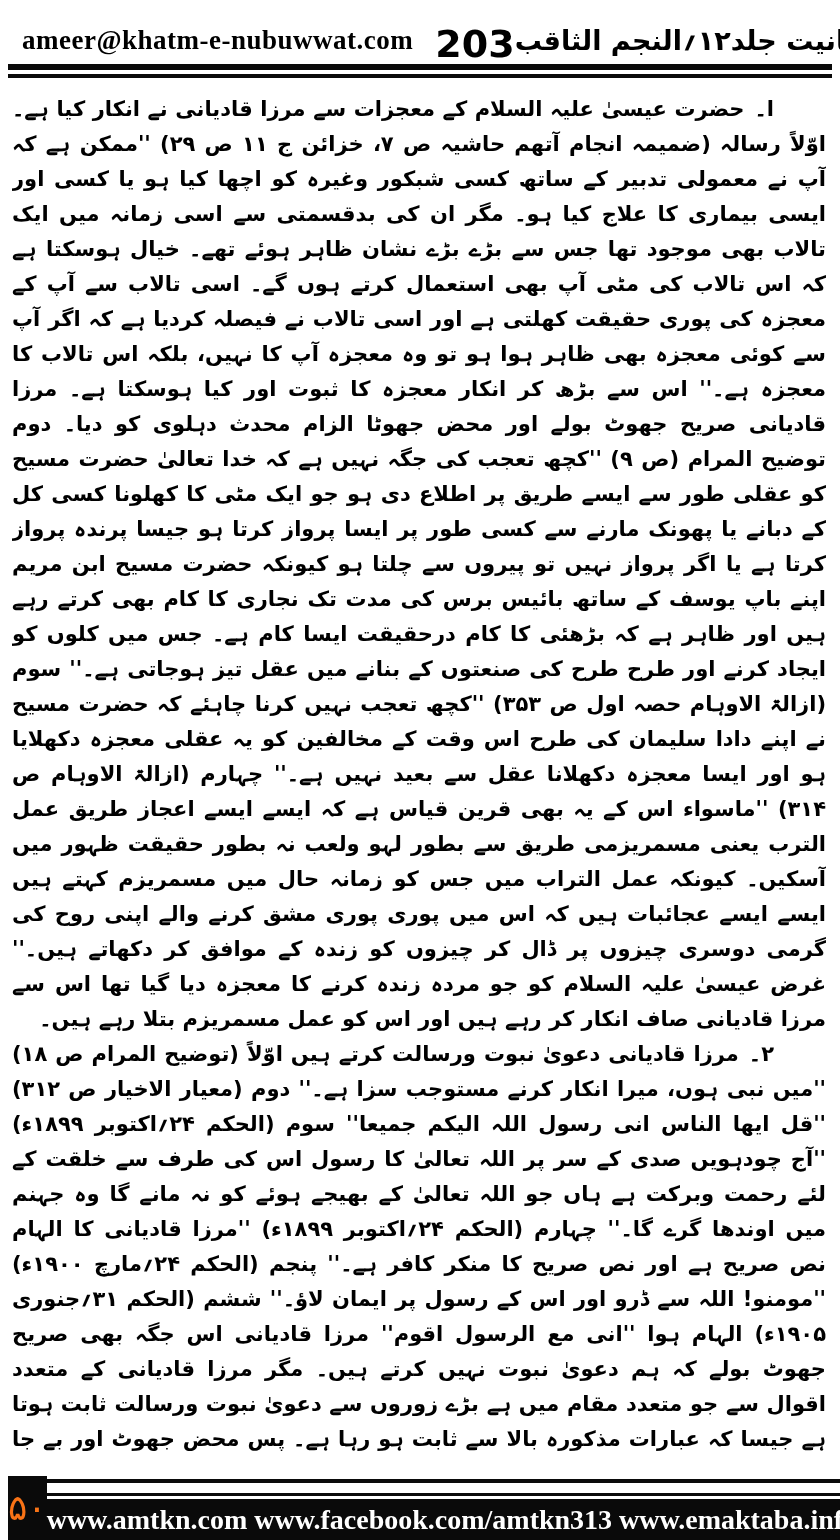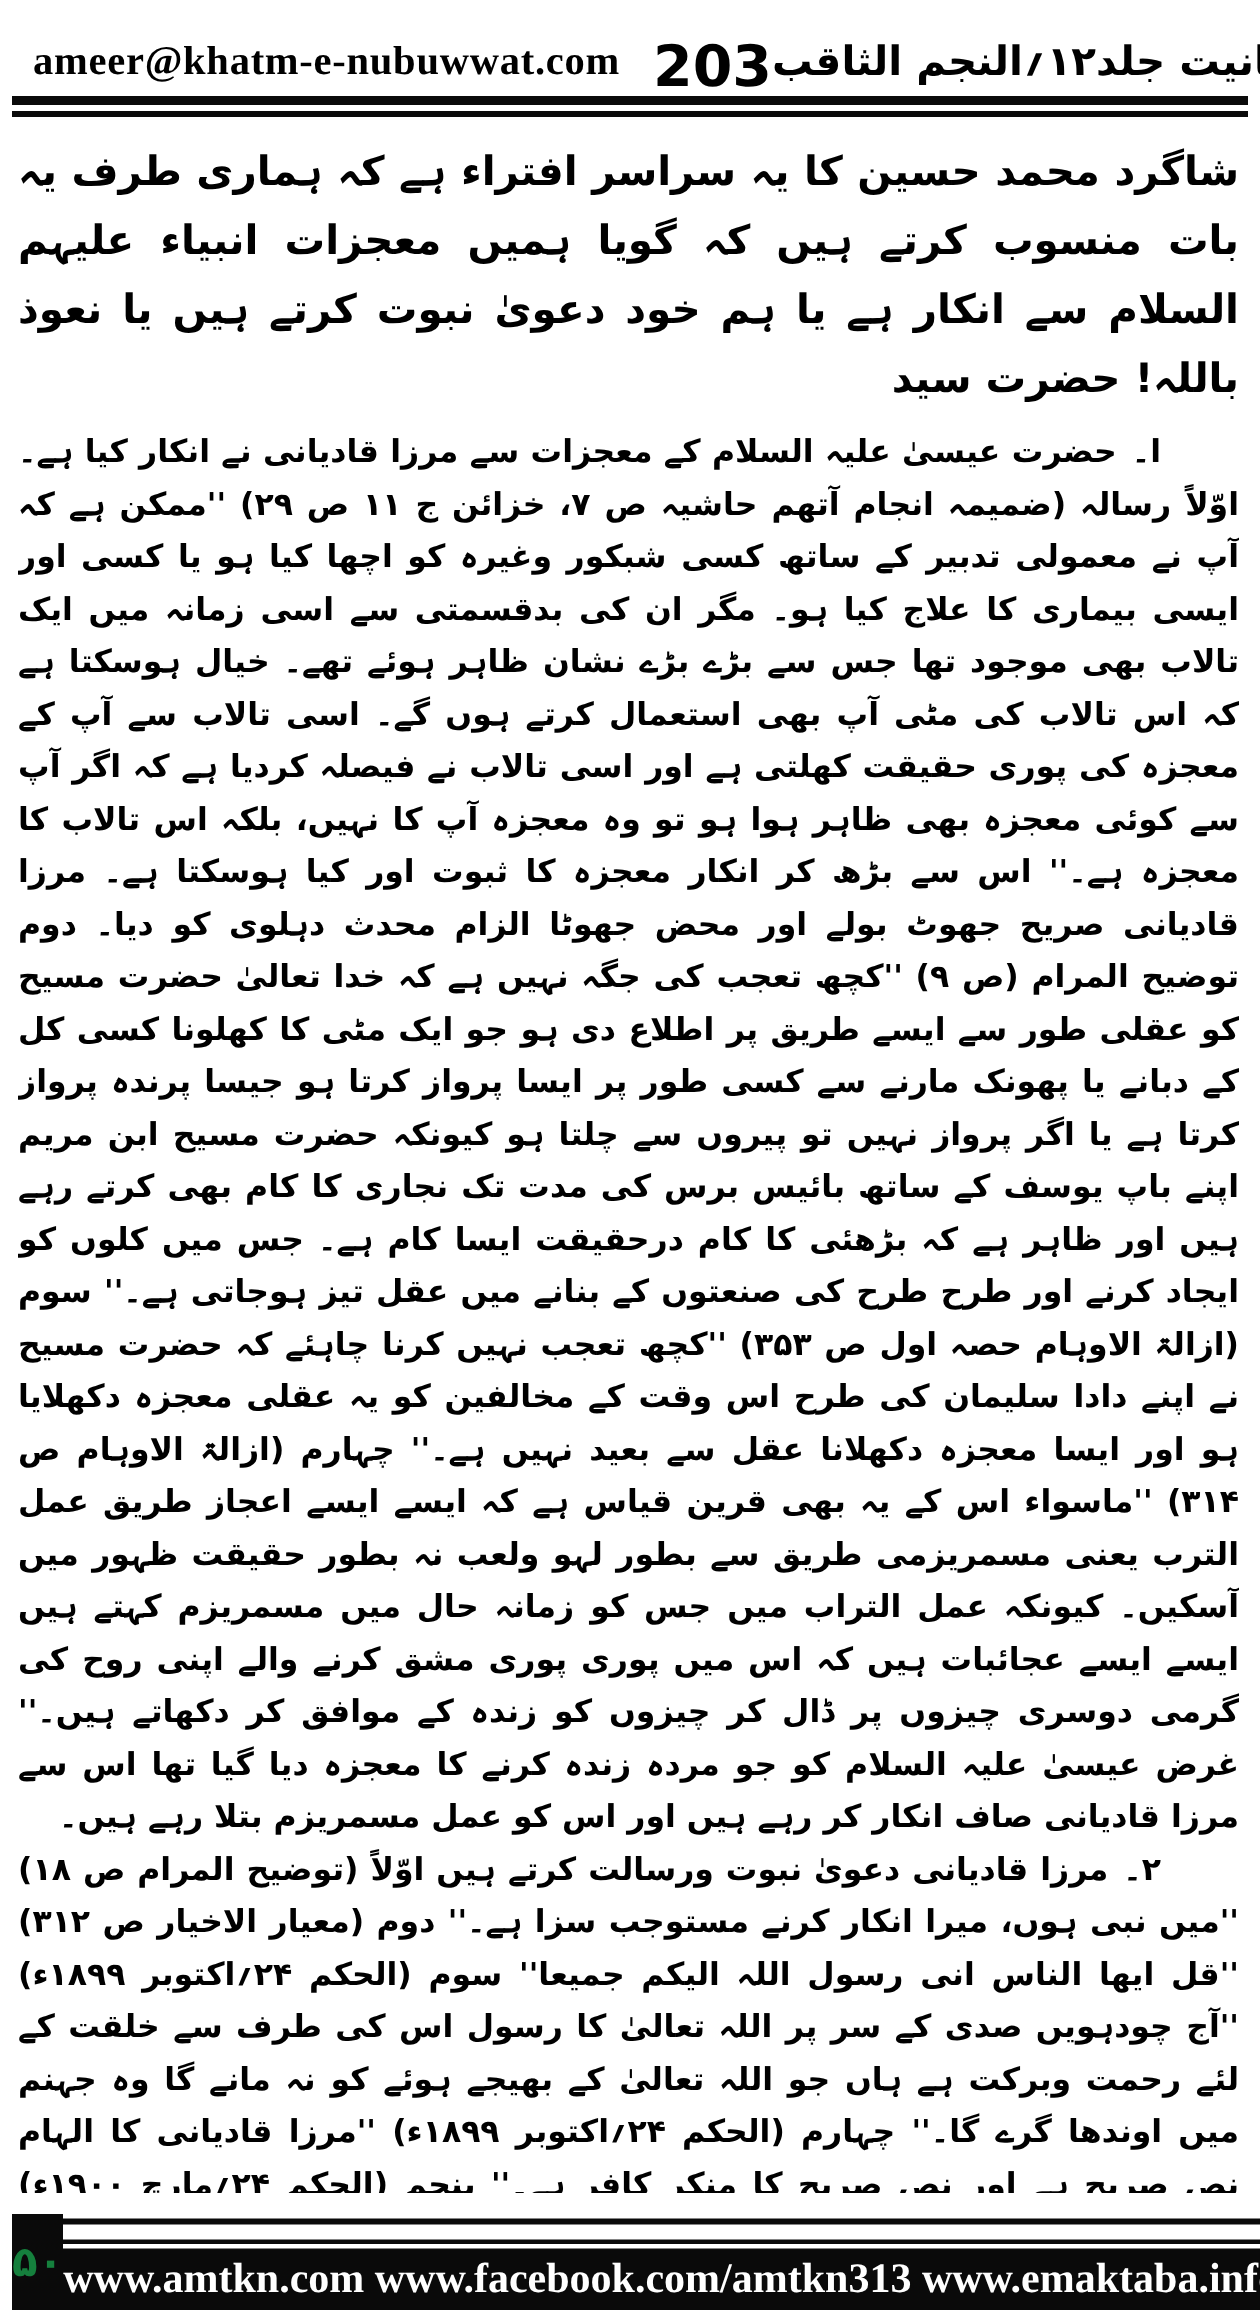--- a/index.html
+++ b/index.html
@@ -56,23 +56,23 @@
     text-indent:52px;
   }
   .num-para .marker{margin-left:10px;}
   
   .page-footer{
     position:absolute;left:0;right:0;bottom:0;height:64px;
     display:flex;align-items:stretch;
   }
   .footer-pagebox{
     width:90px;margin-left:8px;
-    background:#0a0a0a;color:#15803d;
+    background:#0a0a0a;color:#f97316;
     display:flex;align-items:center;justify-content:center;
-    font-weight:bold;font-size:28px;line-height:1;
+    font-weight:normal;font-size:36px;line-height:1;
     direction:rtl;
   }
   .footer-right{flex:1;display:flex;flex-direction:column;}
   .footer-rules{
     height:10px;margin-top:3px;
     border-top:4px solid #0a0a0a;
     border-bottom:3px solid #0a0a0a;
   }
   .footer-bar{
     flex:1;margin-top:3px;
@@ -90,21 +90,20 @@
 
   <header class="page-header">
     <span class="header-email">ameer@khatm-e-nubuwwat.com</span>
     <span class="header-pagenum">203</span>
     <span class="header-title">محاسبہ قادیانیت جلد۱۲؍النجم الثاقب</span>
   </header>
 
   <div class="double-rule"></div>
 
   <main class="page-body">
-    <p class="intro-para">شاگرد محمد حسین کا یہ سراسر افتراء ہے کہ ہماری طرف یہ بات منسوب کرتے ہیں کہ گویا ہمیں معجزات انبیاء علیہم السلام سے انکار ہے یا ہم خود دعویٰ نبوت کرتے ہیں یا نعوذ باللہ! حضرت سید</p>
     <p class="num-para"><span class="marker">ا۔</span><span>حضرت عیسیٰ علیہ السلام کے معجزات سے مرزا قادیانی نے انکار کیا ہے۔ اوّلاً رسالہ (ضمیمہ انجام آتھم حاشیہ ص ۷، خزائن ج ۱۱ ص ۲۹) ''ممکن ہے کہ آپ نے معمولی تدبیر کے ساتھ کسی شبکور وغیرہ کو اچھا کیا ہو یا کسی اور ایسی بیماری کا علاج کیا ہو۔ مگر ان کی بدقسمتی سے اسی زمانہ میں ایک تالاب بھی موجود تھا جس سے بڑے بڑے نشان ظاہر ہوئے تھے۔ خیال ہوسکتا ہے کہ اس تالاب کی مٹی آپ بھی استعمال کرتے ہوں گے۔ اسی تالاب سے آپ کے معجزہ کی پوری حقیقت کھلتی ہے اور اسی تالاب نے فیصلہ کردیا ہے کہ اگر آپ سے کوئی معجزہ بھی ظاہر ہوا ہو تو وہ معجزہ آپ کا نہیں، بلکہ اس تالاب کا معجزہ ہے۔'' اس سے بڑھ کر انکار معجزہ کا ثبوت اور کیا ہوسکتا ہے۔ مرزا قادیانی صریح جھوٹ بولے اور محض جھوٹا الزام محدث دہلوی کو دیا۔ دوم توضیح المرام (ص ۹) ''کچھ تعجب کی جگہ نہیں ہے کہ خدا تعالیٰ حضرت مسیح کو عقلی طور سے ایسے طریق پر اطلاع دی ہو جو ایک مٹی کا کھلونا کسی کل کے دبانے یا پھونک مارنے سے کسی طور پر ایسا پرواز کرتا ہو جیسا پرندہ پرواز کرتا ہے یا اگر پرواز نہیں تو پیروں سے چلتا ہو کیونکہ حضرت مسیح ابن مریم اپنے باپ یوسف کے ساتھ بائیس برس کی مدت تک نجاری کا کام بھی کرتے رہے ہیں اور ظاہر ہے کہ بڑھئی کا کام درحقیقت ایسا کام ہے۔ جس میں کلوں کو ایجاد کرنے اور طرح طرح کی صنعتوں کے بنانے میں عقل تیز ہوجاتی ہے۔'' سوم (ازالۃ الاوہام حصہ اول ص ۳۵۳) ''کچھ تعجب نہیں کرنا چاہئے کہ حضرت مسیح نے اپنے دادا سلیمان کی طرح اس وقت کے مخالفین کو یہ عقلی معجزہ دکھلایا ہو اور ایسا معجزہ دکھلانا عقل سے بعید نہیں ہے۔'' چہارم (ازالۃ الاوہام ص ۳۱۴) ''ماسواء اس کے یہ بھی قرین قیاس ہے کہ ایسے ایسے اعجاز طریق عمل الترب یعنی مسمریزمی طریق سے بطور لہو ولعب نہ بطور حقیقت ظہور میں آسکیں۔ کیونکہ عمل التراب میں جس کو زمانہ حال میں مسمریزم کہتے ہیں ایسے ایسے عجائبات ہیں کہ اس میں پوری پوری مشق کرنے والے اپنی روح کی گرمی دوسری چیزوں پر ڈال کر چیزوں کو زندہ کے موافق کر دکھاتے ہیں۔'' غرض عیسیٰ علیہ السلام کو جو مردہ زندہ کرنے کا معجزہ دیا گیا تھا اس سے مرزا قادیانی صاف انکار کر رہے ہیں اور اس کو عمل مسمریزم بتلا رہے ہیں۔</span></p>
     <p class="num-para"><span class="marker">۲۔</span><span>مرزا قادیانی دعویٰ نبوت ورسالت کرتے ہیں اوّلاً (توضیح المرام ص ۱۸) ''میں نبی ہوں، میرا انکار کرنے مستوجب سزا ہے۔'' دوم (معیار الاخیار ص ۳۱۲) ''قل ایھا الناس انی رسول اللہ الیکم جمیعا'' سوم (الحکم ۲۴؍اکتوبر ۱۸۹۹ء) ''آج چودہویں صدی کے سر پر اللہ تعالیٰ کا رسول اس کی طرف سے خلقت کے لئے رحمت وبرکت ہے ہاں جو اللہ تعالیٰ کے بھیجے ہوئے کو نہ مانے گا وہ جہنم میں اوندھا گرے گا۔'' چہارم (الحکم ۲۴؍اکتوبر ۱۸۹۹ء) ''مرزا قادیانی کا الہام نص صریح ہے اور نص صریح کا منکر کافر ہے۔'' پنجم (الحکم ۲۴؍مارچ ۱۹۰۰ء) ''مومنو! اللہ سے ڈرو اور اس کے رسول پر ایمان لاؤ۔'' ششم (الحکم ۳۱؍جنوری ۱۹۰۵ء) الہام ہوا ''انی مع الرسول اقوم'' مرزا قادیانی اس جگہ بھی صریح جھوٹ بولے کہ ہم دعویٰ نبوت نہیں کرتے ہیں۔ مگر مرزا قادیانی کے متعدد اقوال سے جو متعدد مقام میں ہے بڑے زوروں سے دعویٰ نبوت ورسالت ثابت ہوتا ہے جیسا کہ عبارات مذکورہ بالا سے ثابت ہو رہا ہے۔ پس محض جھوٹ اور بے جا الزام مفتری کا محدث دہلوی کو دیا اور مرزا قادیانی کے دعویٰ نبوت کو واضح طور پر ان شاء اللہ تعالیٰ اس رسالہ کے دوسرے حصہ میں دکھلاؤں گا۔</span></p>
   </main>
 
   <footer class="page-footer">
     <div class="footer-pagebox">۵۰</div>
     <div class="footer-right">
       <div class="footer-rules"></div>
       <div class="footer-bar">www.amtkn.com www.facebook.com/amtkn313 www.emaktaba.info</div>
     </div>

